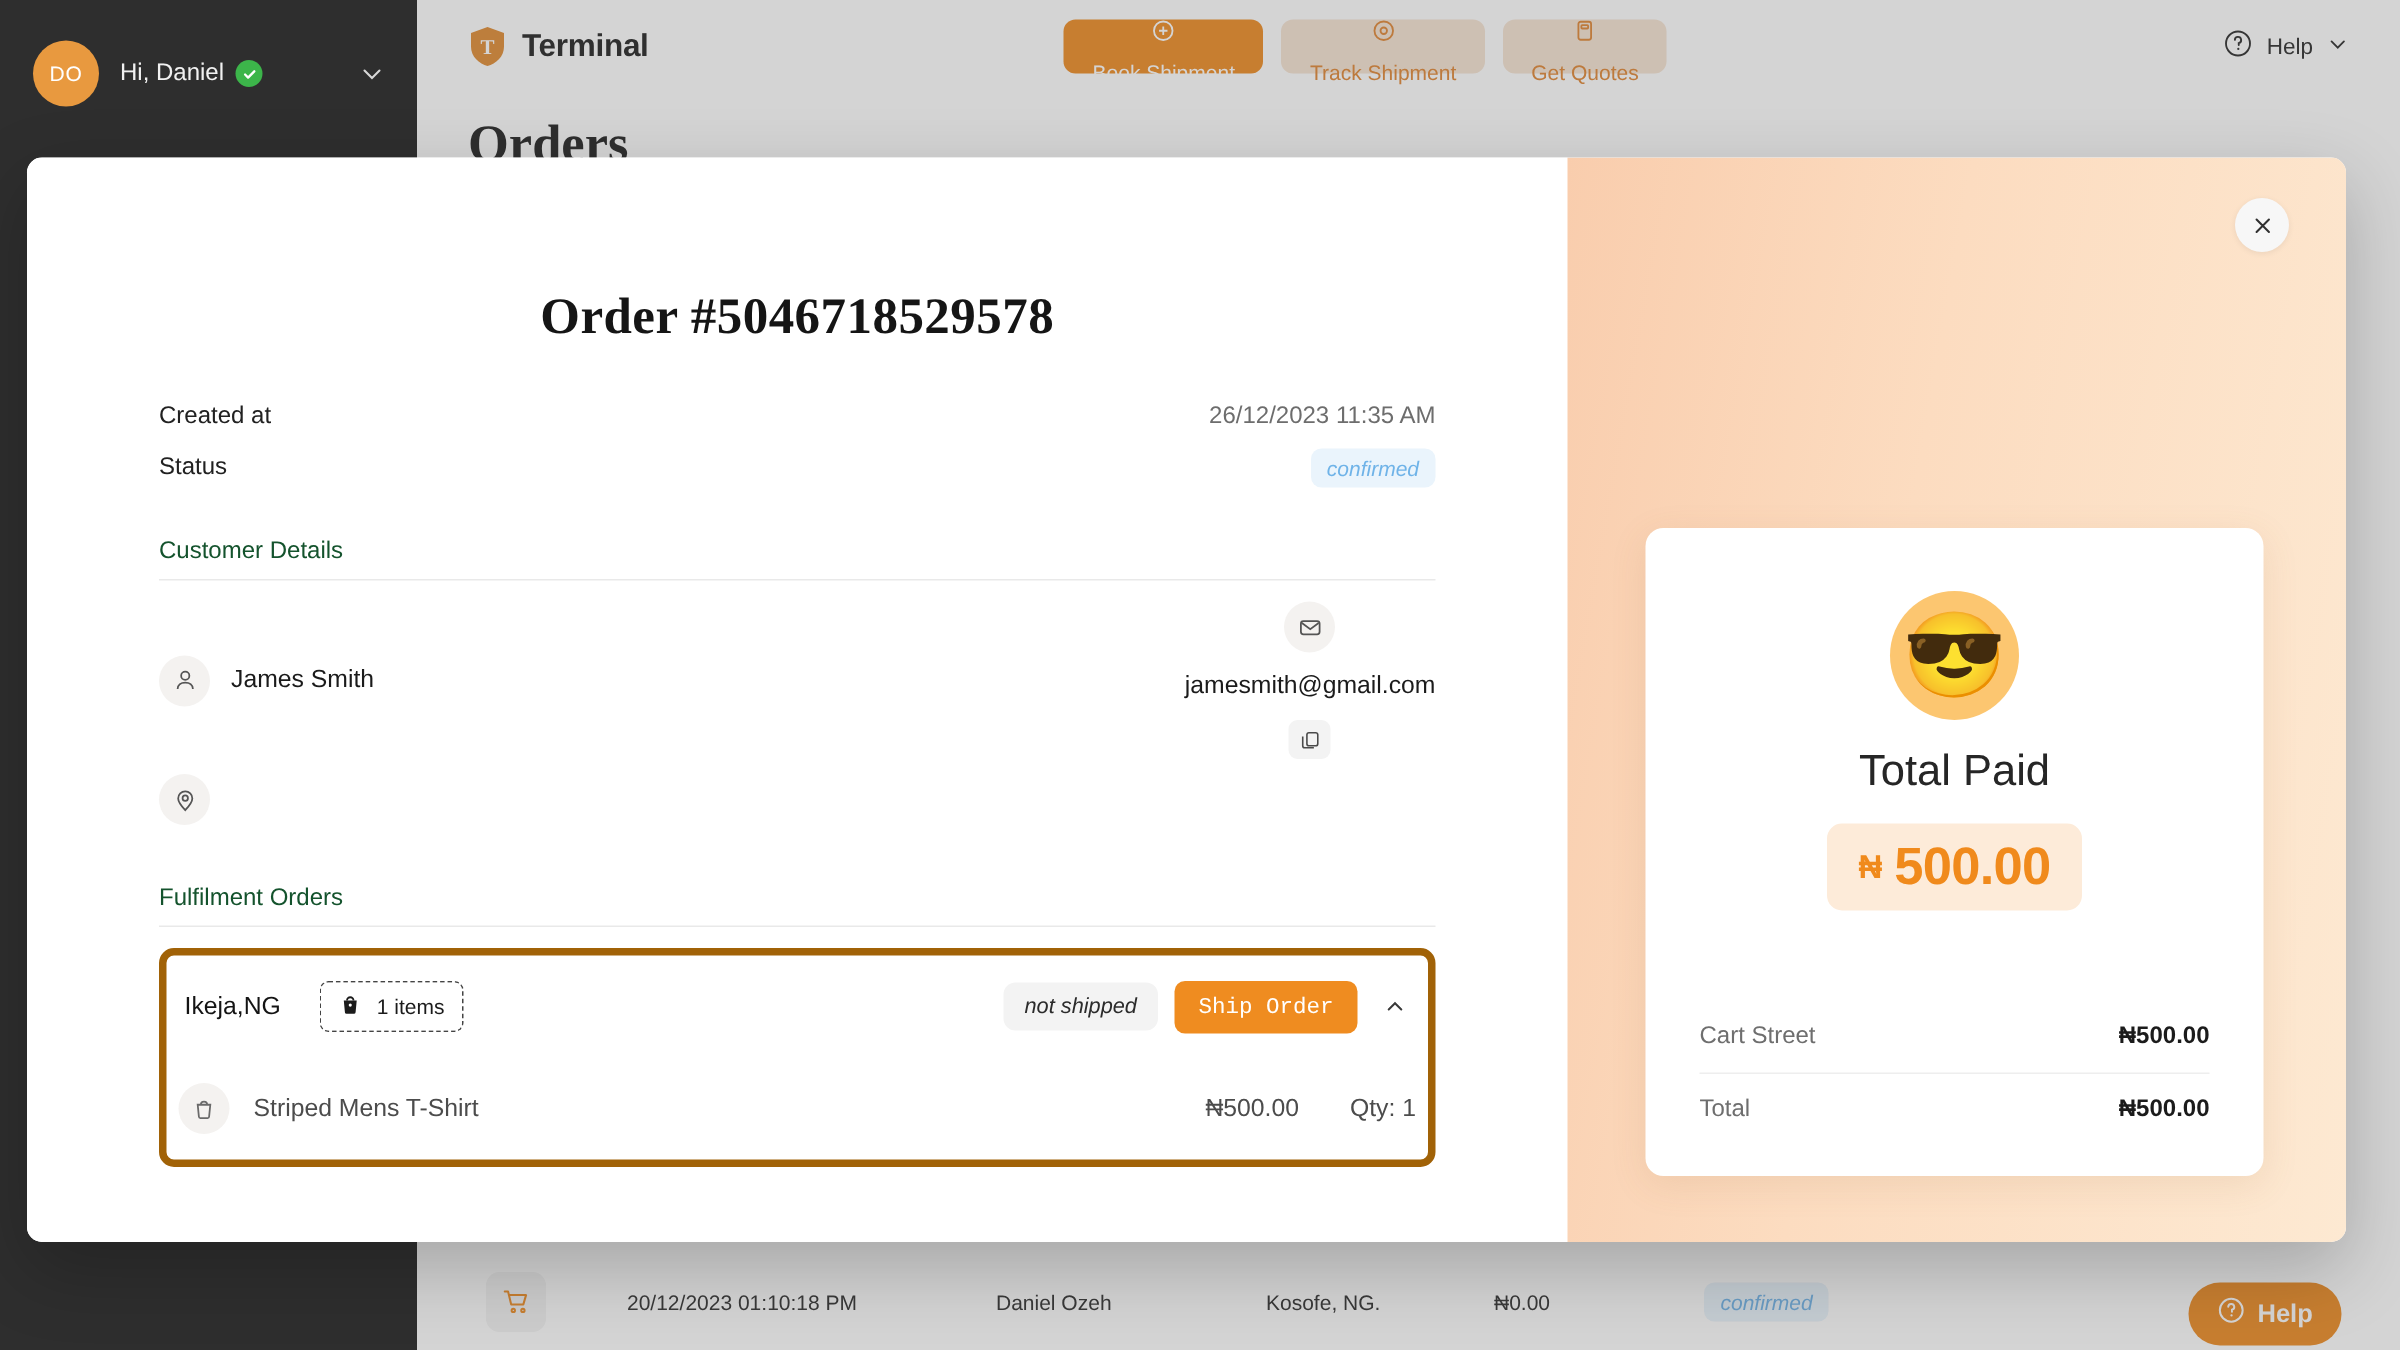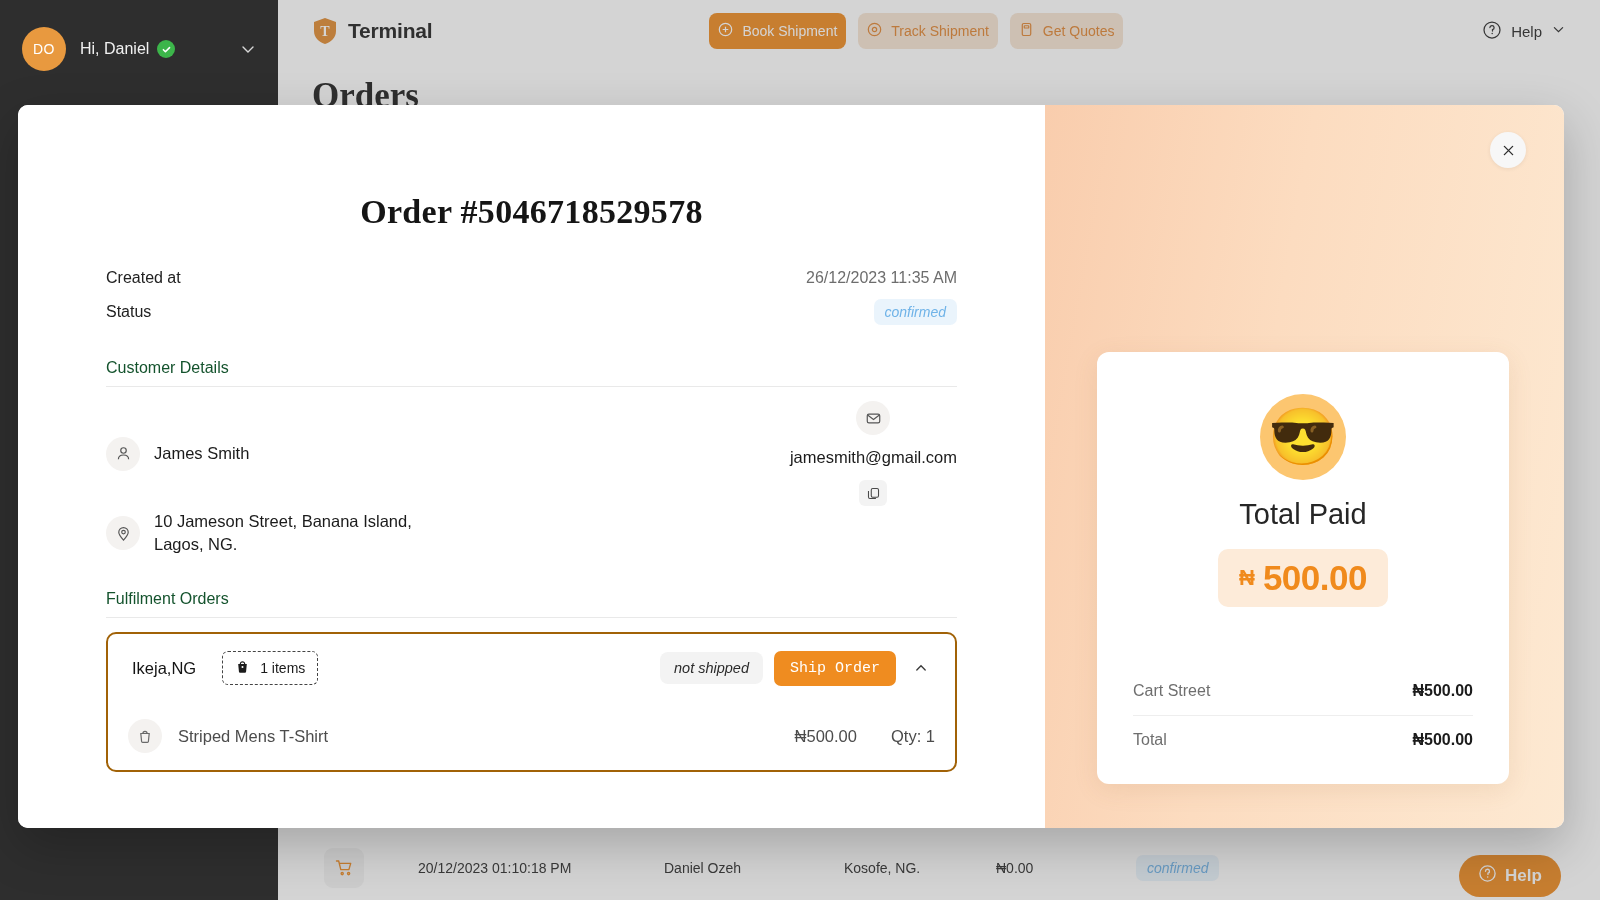--- a/index.html
+++ b/index.html
@@ -104,26 +104,27 @@
     display: flex;
     gap: 12px;
     margin-left: 277px;
   }
   .pill-btn {
     height: 36px;
     border-radius: 8px;
     display: flex;
     align-items: center;
     gap: 9px;
-    padding: 0 9px;
+    padding: 0 19px;
     font-size: 14px;
     border: none;
     cursor: pointer;
     white-space: nowrap;
     font-family: inherit;
+    flex-direction: column;
   }
   .pill-btn.primary { background: #ee8b22; color: #ffffff; }
   .pill-btn.ghost { background: #f6e4d3; color: #e08634; }
   .help-top {
     margin-left: auto;
     margin-right: 34px;
     display: flex;
     align-items: center;
     gap: 9px;
     color: #2b2b2b;
@@ -309,23 +310,23 @@
     border-radius: 6px;
     background: #f3f3f3;
     display: flex; align-items: center; justify-content: center;
     border: none;
     cursor: pointer;
     flex: none;
   }
 
   .fulfil-card {
     margin: 14px 88px 0 88px;
-    border: 2px solid #a16207;
+    border: 5px solid #a16207;
     border-radius: 10px;
-    padding: 0 20px;
+    padding: 0 8px;
   }
   .fulfil-head {
     display: flex;
     align-items: center;
     height: 68px;
   }
   .fulfil-loc {
     font-size: 16.5px;
     color: #141414;
     margin-left: 4px;
@@ -613,24 +614,20 @@
         </div>
 
         <div class="cust-row">
           <div class="cust-left">
             <span class="ic-circle">
               <svg width="17" height="17" viewBox="0 0 18 18" fill="none" stroke="#555555" stroke-width="1.25">
                 <path d="M9 16c3.3-3.6 5-6.2 5-8.3a5 5 0 1 0-10 0C4 9.8 5.7 12.4 9 16Z"></path>
                   <circle cx="9" cy="7.5" r="1.9"></circle>
               </svg>
             </span>
-            <span class="cust-left-text">
-              <span>10 Jameson Street, Banana Island,</span><br>
-              <span>Lagos, NG.</span>
-            </span>
           </div>
         </div>
       </div>
 
       <div class="section-head">
         <div class="section-title">Fulfilment Orders</div>
         <div class="section-rule"></div>
       </div>
 
       <div class="fulfil-card">

